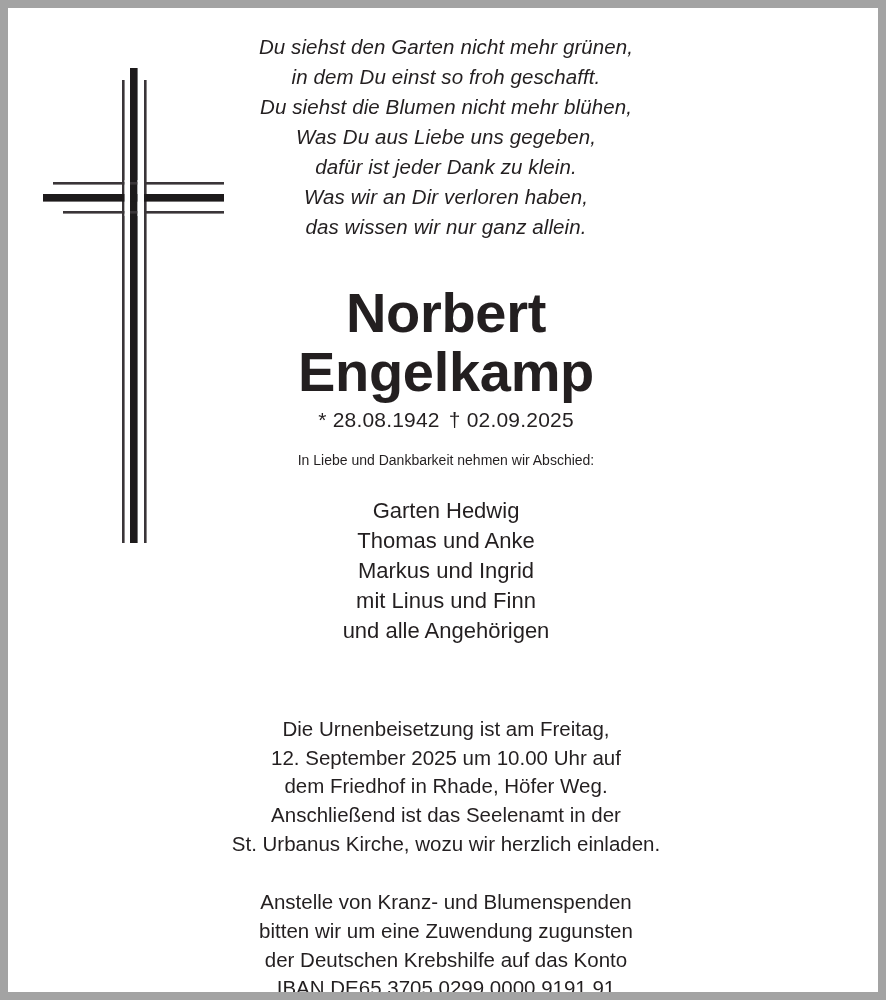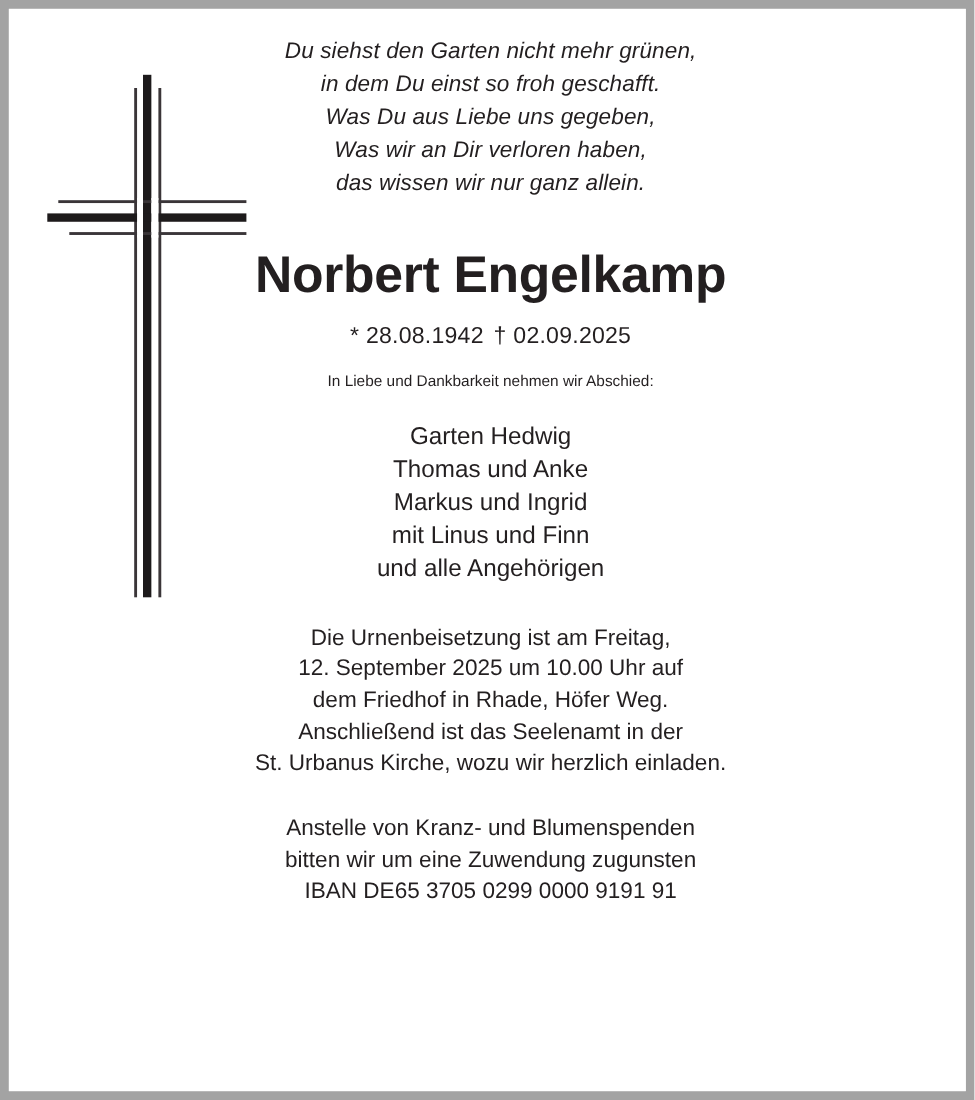--- a/index.html
+++ b/index.html
@@ -52,29 +52,29 @@
     font-style: italic;
     font-size: 20.5px;
     line-height: 1.465;
     letter-spacing: 0.1px;
     color: #231f20;
   }
   .poem div { white-space: nowrap; }
 
   .name {
     margin-top: 42px;
-    font-size: 47px;
+    font-size: 56px;
     font-weight: bold;
     letter-spacing: -0.3px;
     line-height: 1.05;
     color: #231f20;
   }
 
   .dates {
-    margin-top: 20px;
+    margin-top: 6px;
     font-size: 21px;
     letter-spacing: 0.2px;
     color: #231f20;
   }
   .dates .sep { display: inline-block; width: 9px; }
 
   .farewell {
     margin-top: 20px;
     font-size: 14px;
     color: #231f20;
@@ -82,21 +82,21 @@
 
   .family {
     margin-top: 28px;
     font-size: 22px;
     line-height: 1.365;
     color: #231f20;
   }
   .family div { white-space: nowrap; }
 
   .ceremony {
-    margin-top: 34px;
+    margin-top: 69px;
     font-size: 20.5px;
     line-height: 1.4;
     color: #231f20;
   }
   .ceremony div { white-space: nowrap; }
 
   .donation {
     margin-top: 30px;
     font-size: 20.5px;
     line-height: 1.4;
@@ -128,21 +128,23 @@
         <rect x="90.6" y="120" width="5.4" height="36" fill="#ffffff"></rect>
         <rect x="103.6" y="120" width="6.4" height="36" fill="#ffffff"></rect>
       </svg>
     </div>
 
     <div class="content">
 
       <div class="poem">
         <div>Du siehst den Garten nicht mehr grünen,</div>
         <div>in dem Du einst so froh geschafft.</div>
+        <div>Du siehst die Blumen nicht mehr blühen,</div>
         <div>Was Du aus Liebe uns gegeben,</div>
+        <div>dafür ist jeder Dank zu klein.</div>
         <div>Was wir an Dir verloren haben,</div>
         <div>das wissen wir nur ganz allein.</div>
       </div>
 
       <div class="name">Norbert Engelkamp</div>
 
       <div class="dates">
         <span>*</span>
         <span>28.08.1942</span><span class="sep"></span><span>†</span>
         <span>02.09.2025</span>
@@ -162,19 +164,20 @@
         <div>Die Urnenbeisetzung ist am Freitag,</div>
         <div>12. September 2025 um 10.00 Uhr auf</div>
         <div>dem Friedhof in Rhade, Höfer Weg.</div>
         <div>Anschließend ist das Seelenamt in der</div>
         <div>St. Urbanus Kirche, wozu wir herzlich einladen.</div>
       </div>
 
       <div class="donation">
         <div>Anstelle von Kranz- und Blumenspenden</div>
         <div>bitten wir um eine Zuwendung zugunsten</div>
+        <div>der Deutschen Krebshilfe auf das Konto</div>
         <div>IBAN DE65 3705 0299 0000 9191 91</div>
 
       </div>
 
     </div>
   </div>
 </div>
 
 </body></html>

